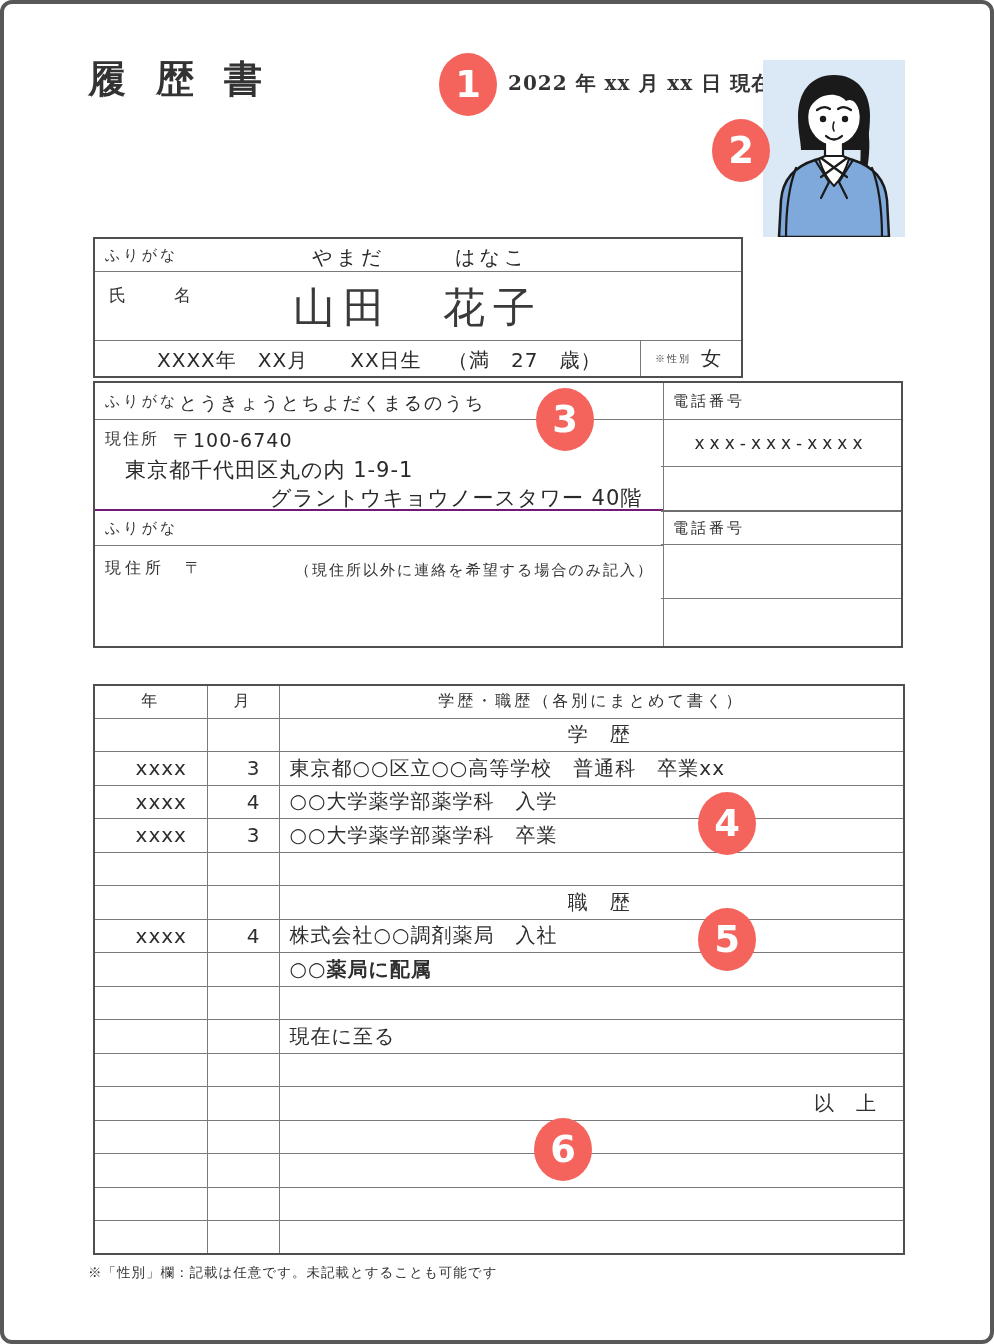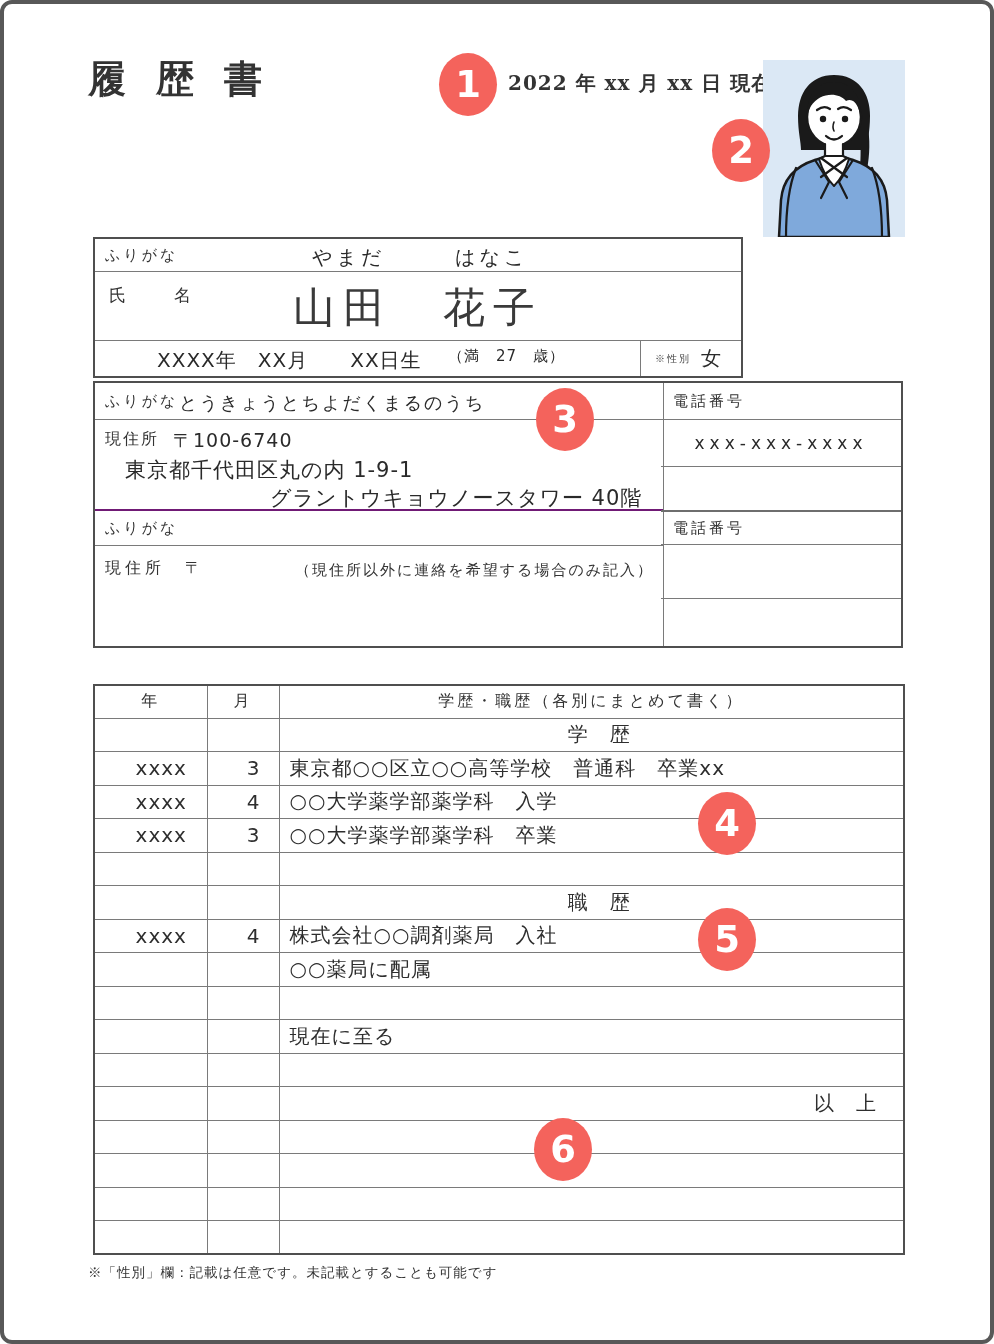--- a/index.html
+++ b/index.html
@@ -74,21 +74,21 @@
   .kana-sei{position:absolute;left:217px;top:5px;font-size:20px;letter-spacing:4px;}
   .kana-mei{position:absolute;left:360px;top:5px;font-size:20px;letter-spacing:4px;}
   .row-name{position:relative;height:69px;border-bottom:1px solid var(--line);}
   .row-name .label-s{position:absolute;left:14px;top:12px;font-size:17px;letter-spacing:48px;}
   .name-value{
     position:absolute;left:0;right:0;top:8px;text-align:center;
     font-size:42px;letter-spacing:8px;white-space:nowrap;color:#3a3a3a;
   }
   .row-birth{position:relative;height:35px;margin-left:25px;}
   .birth-text{position:absolute;left:37px;top:6px;font-size:20px;letter-spacing:1px;white-space:nowrap;}
-  .age-text{position:absolute;left:328px;top:6px;font-size:15px;letter-spacing:1px;white-space:nowrap;}
+  .age-text{position:absolute;left:328px;top:6px;font-size:20px;letter-spacing:1px;white-space:nowrap;}
   .gender-cell{
     position:absolute;left:520px;top:0;right:0;bottom:0;
     border-left:1px solid var(--line);
     display:flex;align-items:center;gap:10px;padding-left:14px;
   }
   .gender-label{
     font-family:"DejaVu Serif","Liberation Serif",serif;
     font-size:10px;letter-spacing:2px;color:#444;white-space:nowrap;
   }
   .gender-value{font-size:20px;}
@@ -144,21 +144,21 @@
   table.history thead th{
     font-family:"DejaVu Serif","Liberation Serif",serif;
     font-size:16px;font-weight:400;letter-spacing:3px;color:#333;text-align:center;
   }
   table.history tbody tr{height:33.5px;}
   table.history td{font-size:20px;color:#2e2e2e;}
   td.cell-year,td.cell-month{text-align:center;font-size:18px;letter-spacing:1px;padding-left:21px;}
   td.cell-detail{text-align:left;padding-left:10px;letter-spacing:1px;}
   td.cell-detail.center{text-align:center;padding-left:16px;}
   td.cell-detail.right{text-align:right;padding-right:26px;}
-  td.cell-detail.indent{}
+  td.cell-detail.indent{font-weight:bold;}
   
   .footer-note{
     position:absolute;left:88px;top:1264px;
     font-family:"DejaVu Serif","Liberation Serif",serif;
     font-size:13.5px;letter-spacing:1px;color:#333;white-space:nowrap;
   }
 </style>
 </head>
 <body>
 

